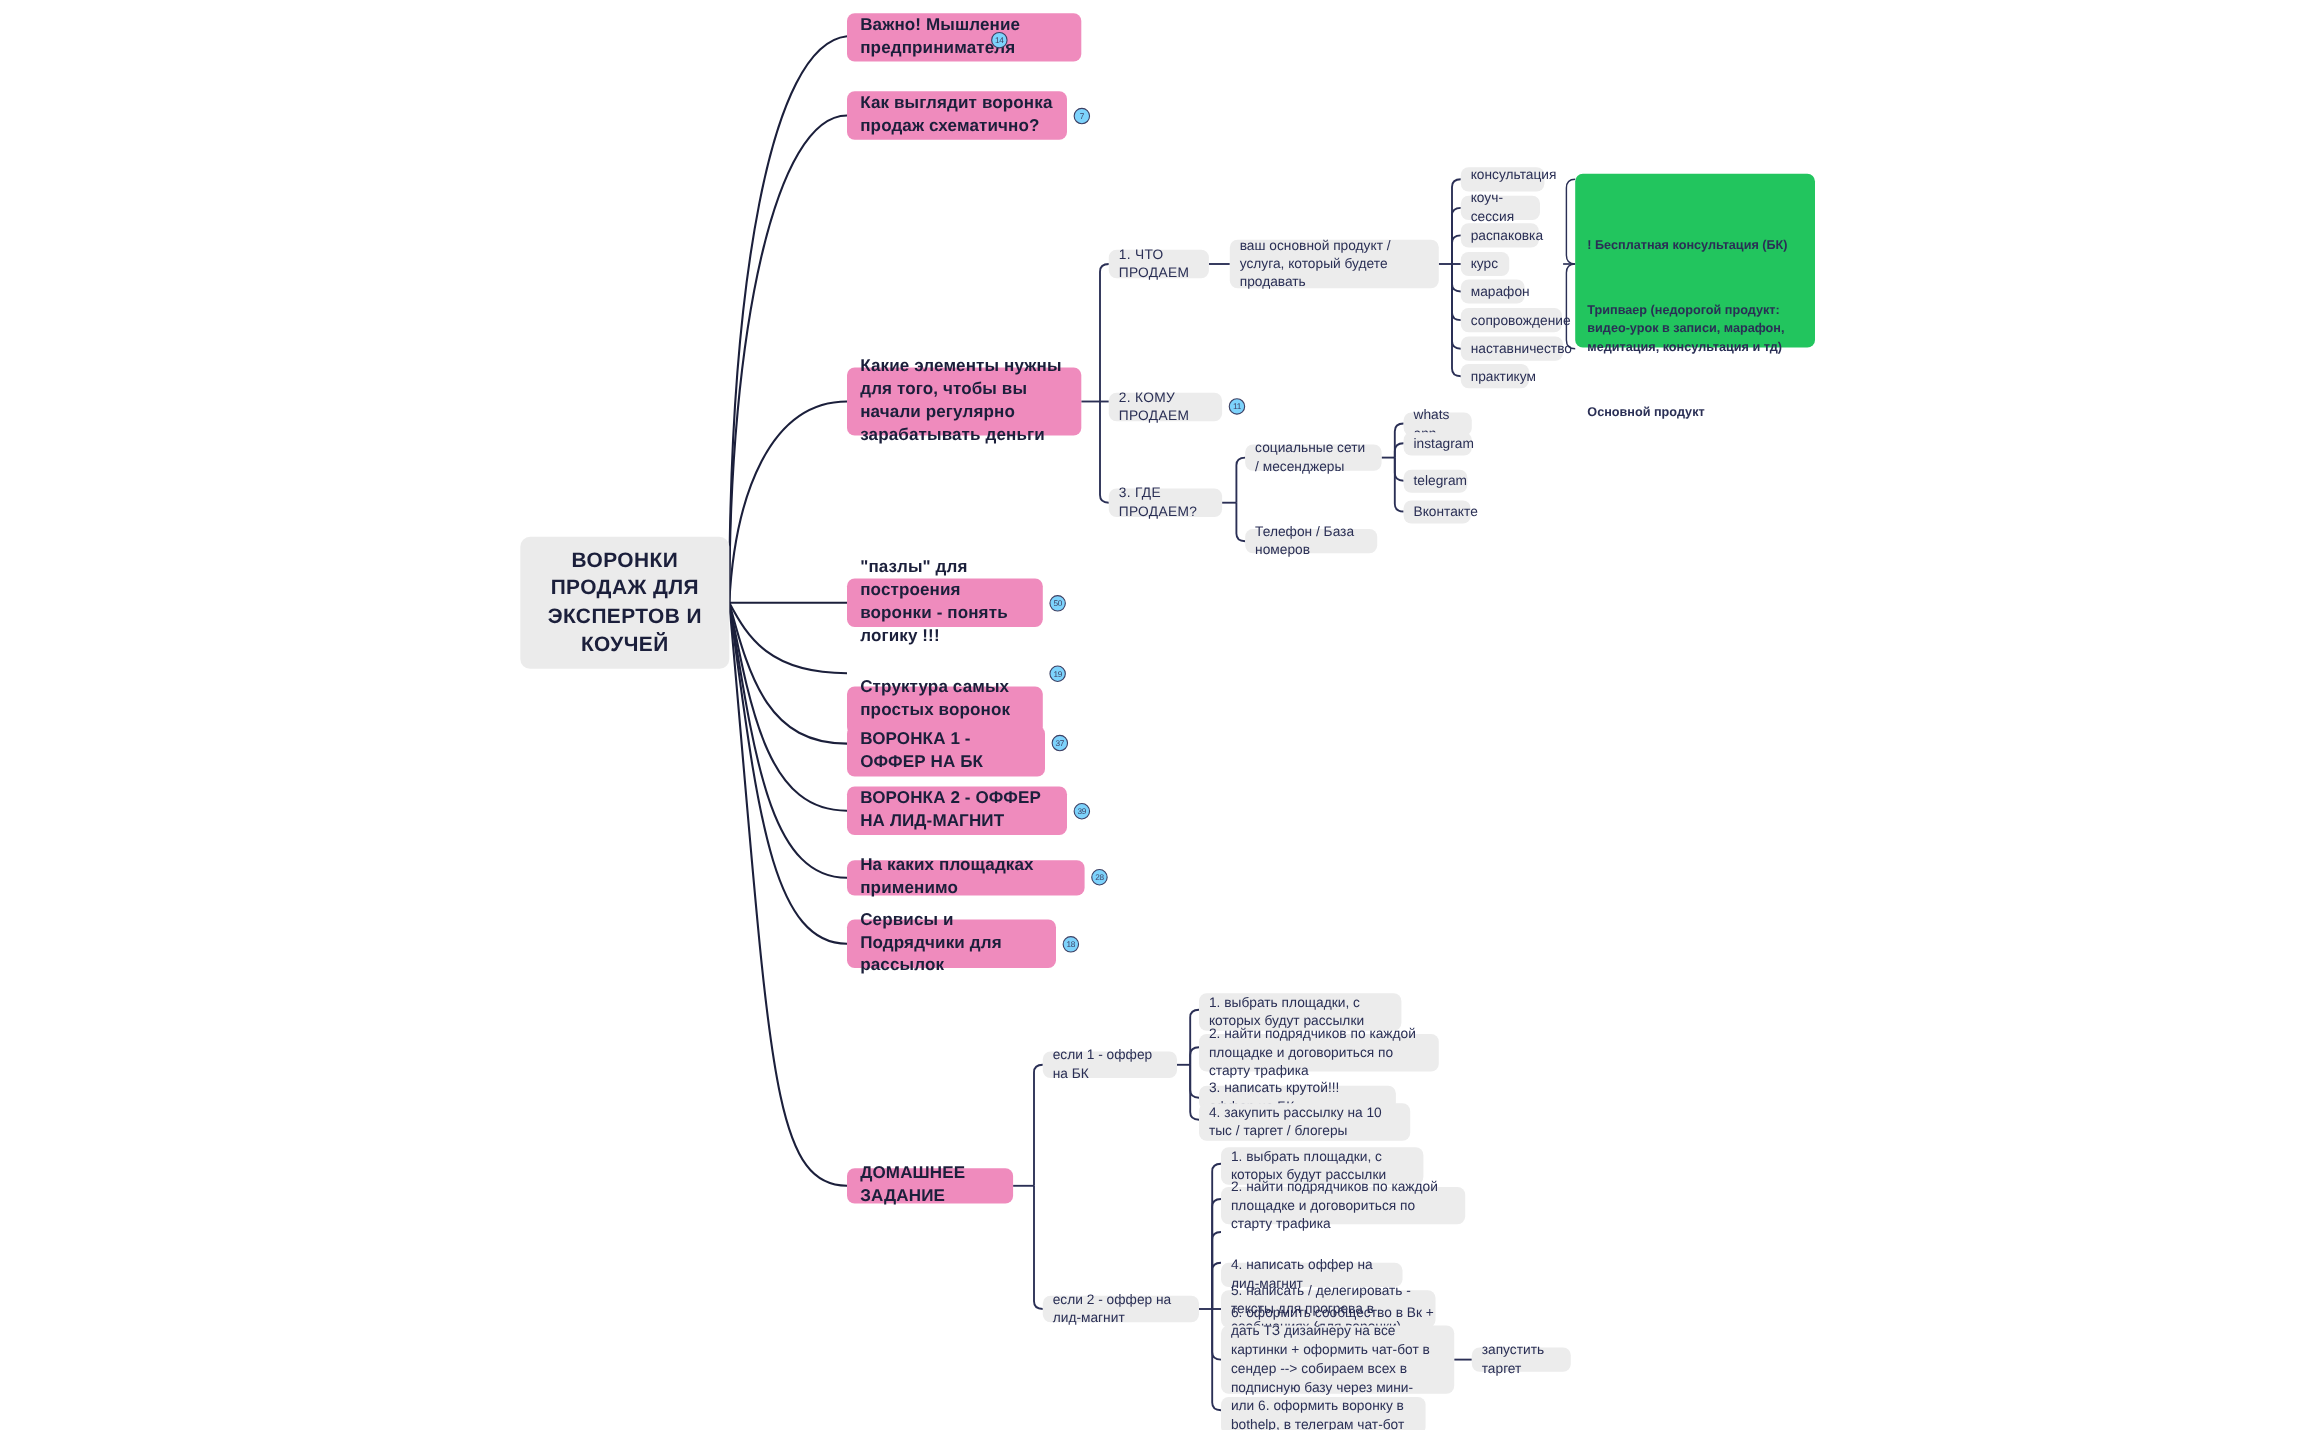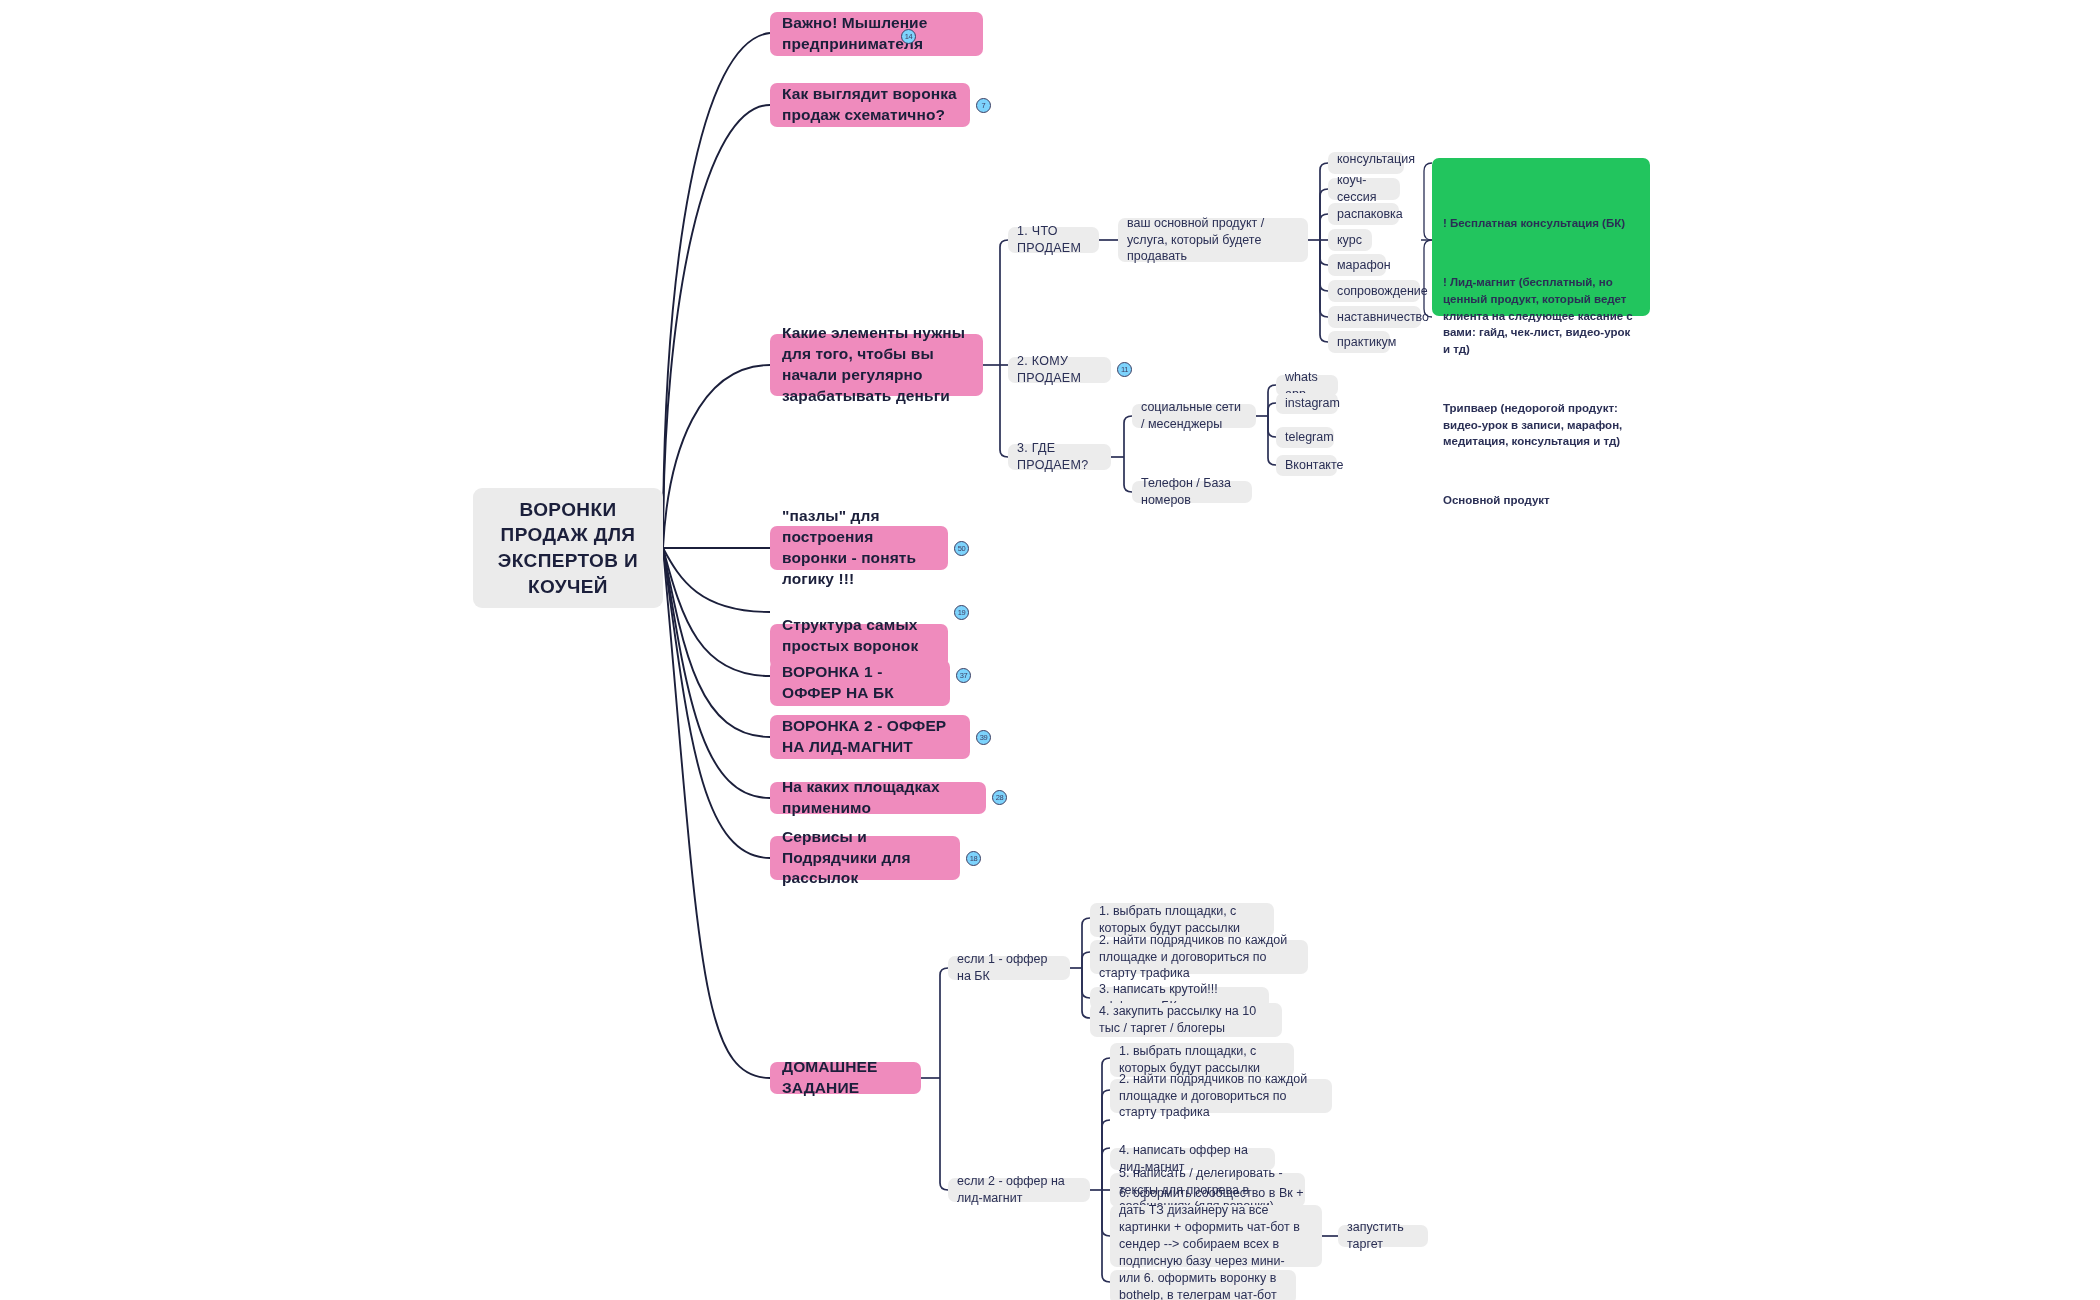--- a/index.html
+++ b/index.html
@@ -244,21 +244,20 @@
   </div>
   <div class="node gray" style="left:1328px; top:306px; width:93px; height:22px;">
     <span>наставничество</span>
   </div>
   <div class="node gray" style="left:1328px; top:331px; width:62px; height:22px;">
     <span>практикум</span>
   </div>
 
   <div class="node infobox" style="left:1432px; top:158px; width:218px; height:158px;">
     <p>! Бесплатная консультация (БК)</p>
-    <p>! Лид-магнит (бесплатный, но ценный продукт, который ведет клиента на следующее касание с вами: гайд, чек-лист, видео-урок и тд)</p>
     <p>Трипваер (недорогой продукт: видео-урок в записи, марафон, медитация, консультация и тд)</p>
     <p>Основной продукт</p>
   </div>
 
   <div class="node gray caps" style="left:1008px; top:357px; width:103px; height:26px;">
     <span>2. КОМУ ПРОДАЕМ</span>
   </div>
   <div class="badge" style="left:1117px; top:362px;">11</div>
 
   <div class="node gray caps" style="left:1008px; top:444px; width:103px; height:26px;">

